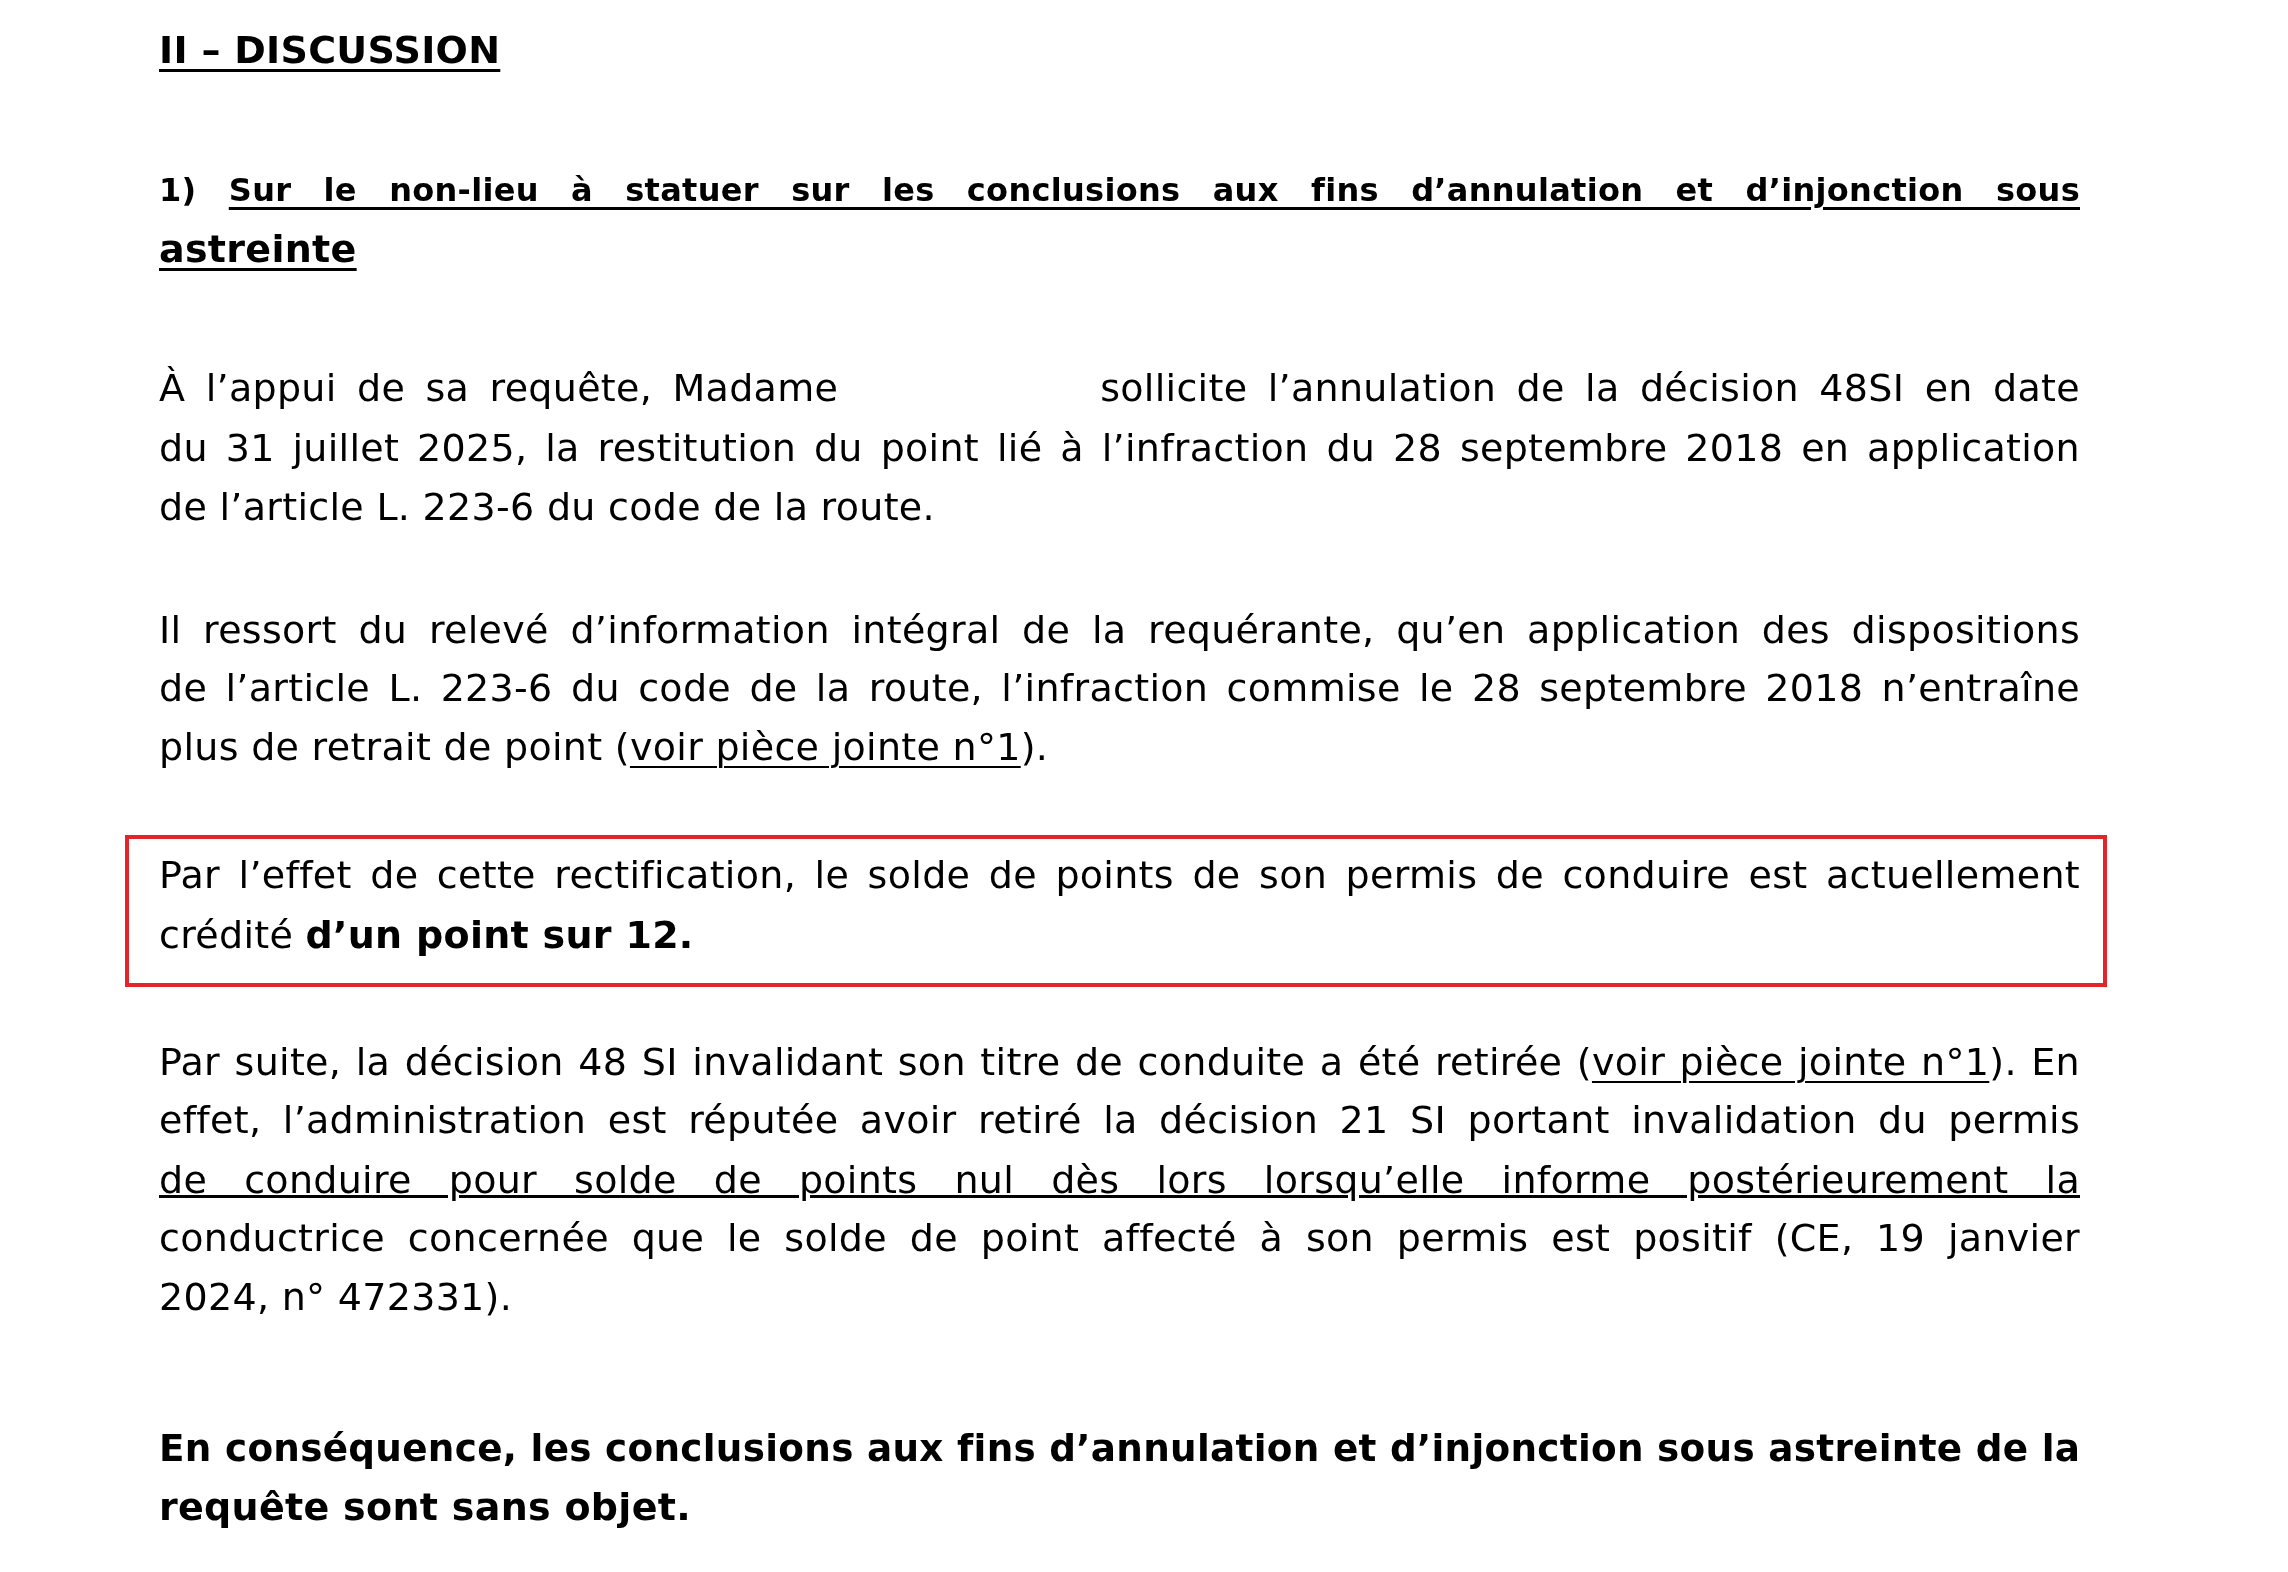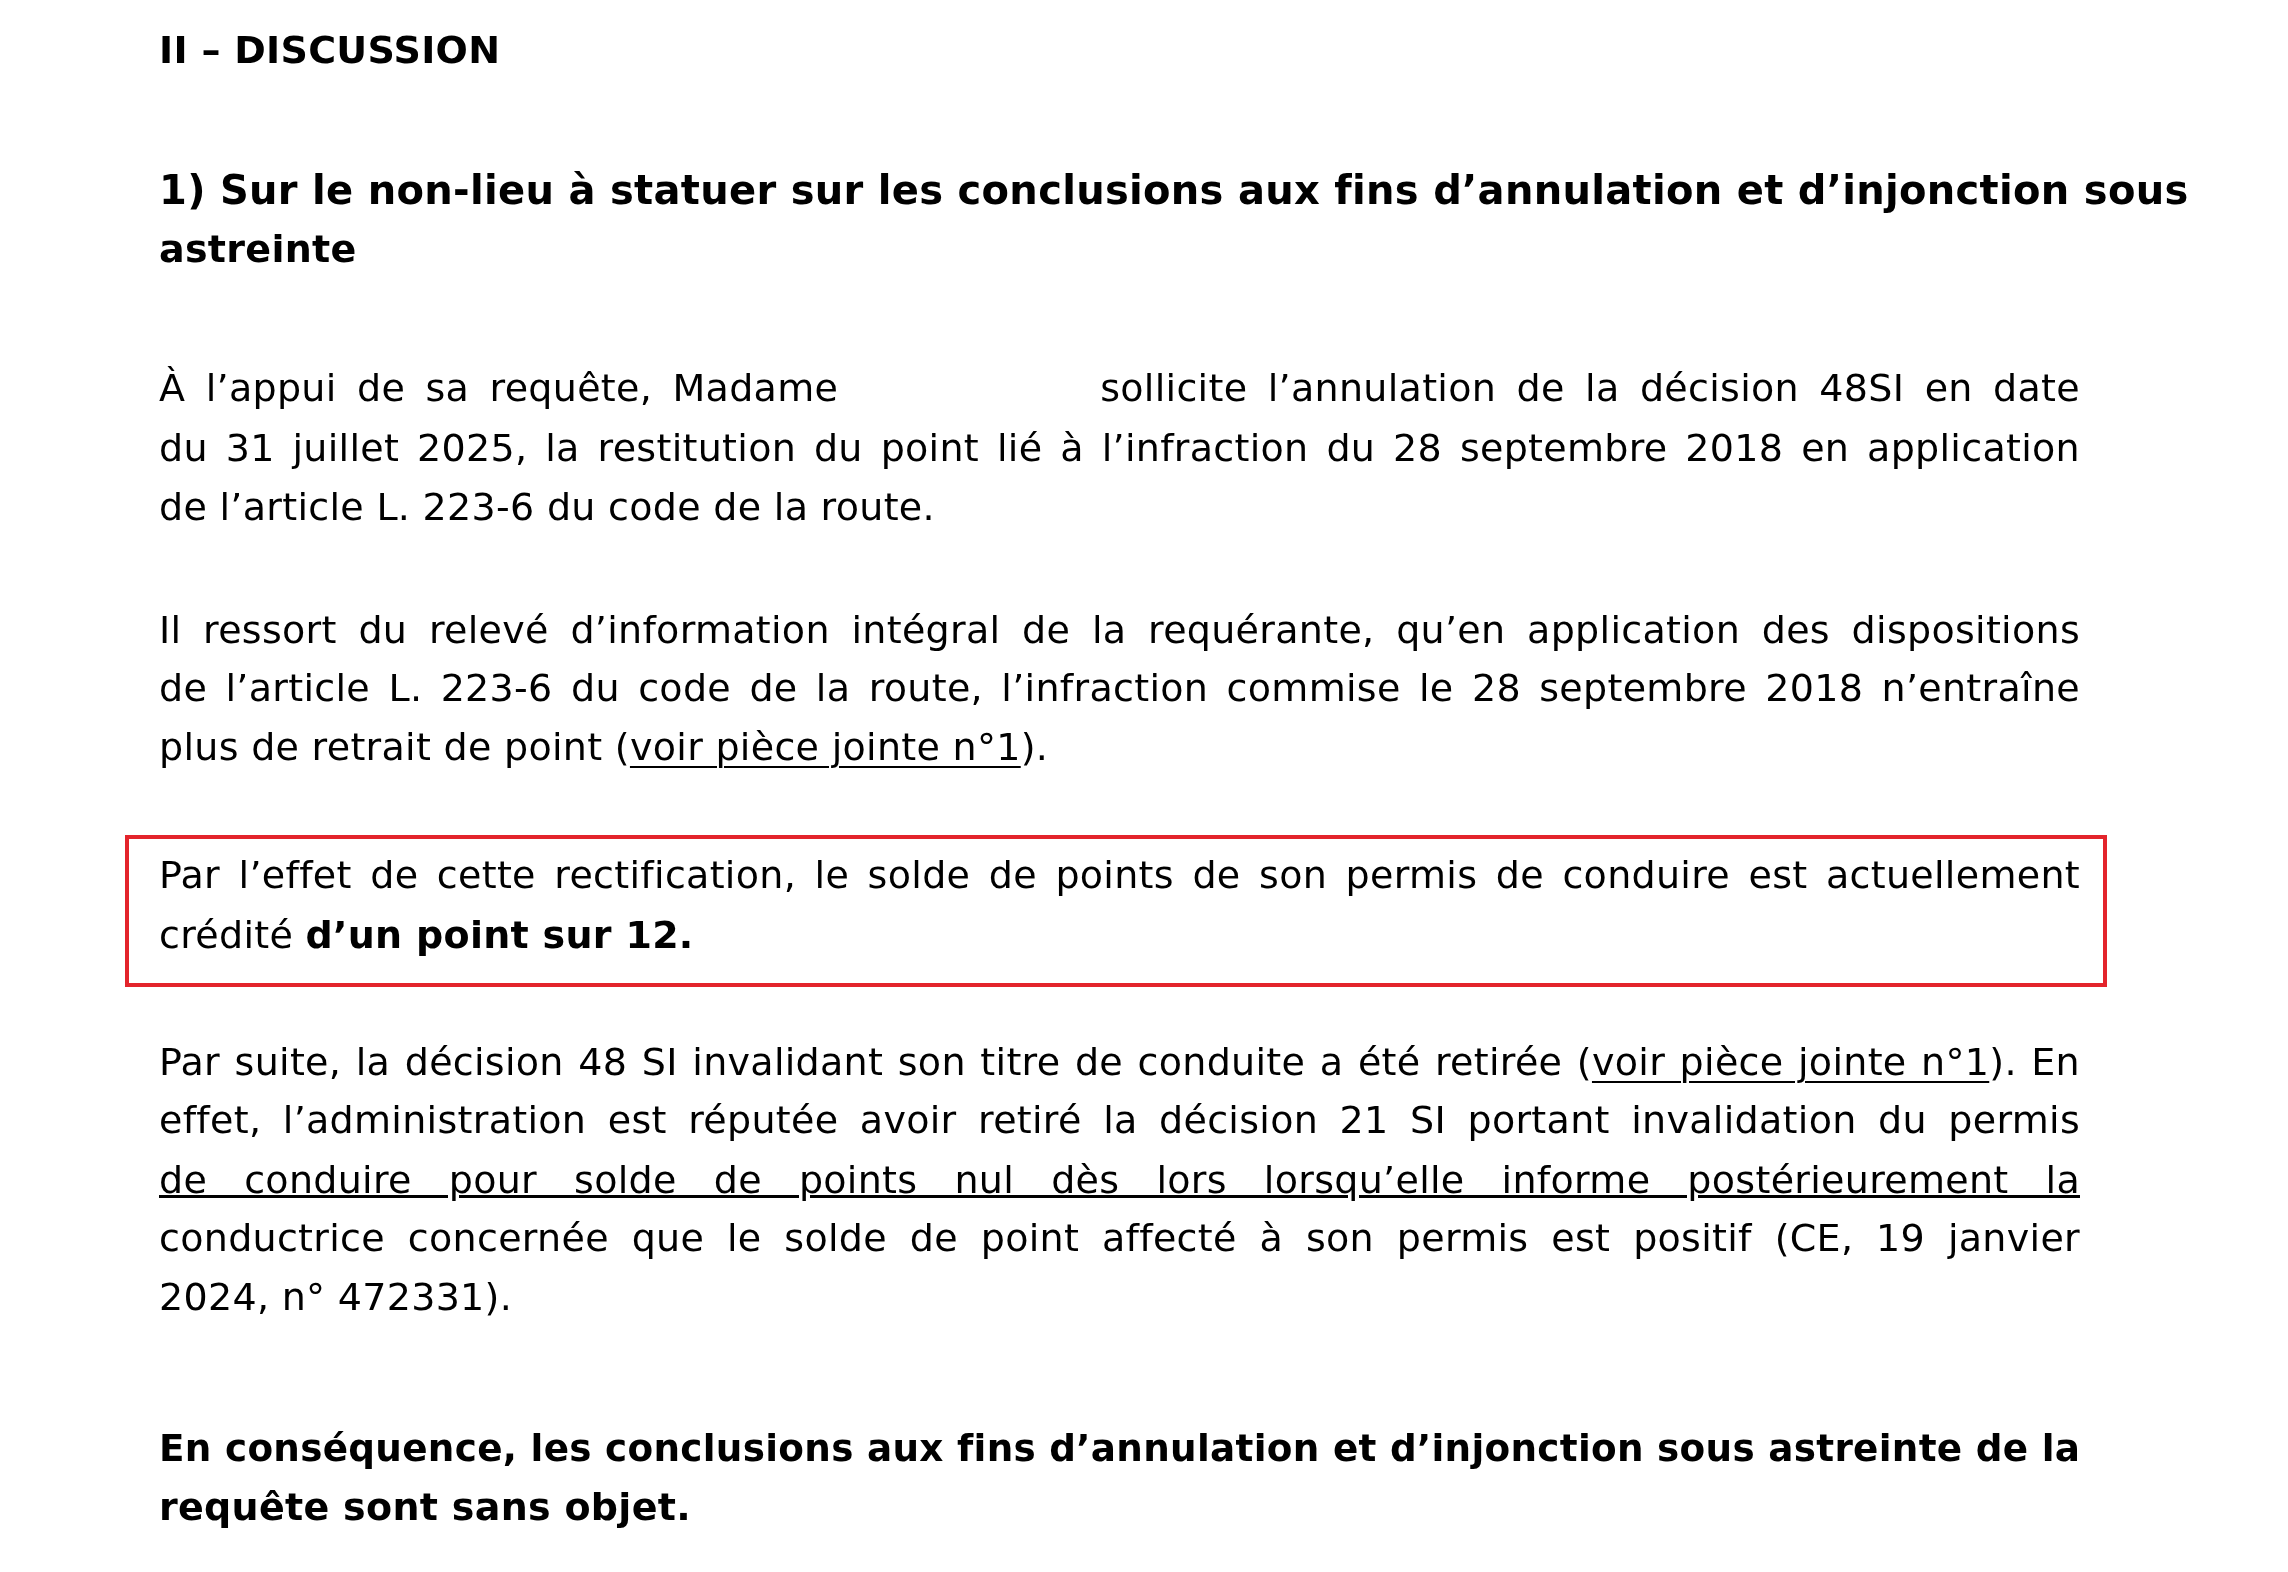--- a/index.html
+++ b/index.html
@@ -10,39 +10,39 @@
   .page { position: absolute; left: 0; top: 0; width: 2288px; height: 1572px; }
   .line {
     position: absolute; left: 159px; width: 1921px;
     font-size: 38px; line-height: 48px; height: 48px;
     white-space: nowrap; overflow: visible;
     text-align: justify; text-align-last: justify;
     letter-spacing: 0.3px;
   }
   .line.last { text-align: left; text-align-last: left; }
   .bold { font-weight: bold; }
-  .u { text-decoration-thickness: 3px; text-underline-offset: 6px; }
+  .u { text-decoration: underline; text-decoration-thickness: 3px; text-underline-offset: 6px; }
   .section-title { font-size: 38px; font-weight: bold; }
   .highlight-box {
     position: absolute; left: 125px; top: 835px; width: 1974px; height: 144px;
     border: 4px solid #E3242B; box-sizing: content-box;
   }
   .gap { display: inline-block; width: 262px; }
   .link { text-decoration: underline; text-decoration-thickness: 2px; text-underline-offset: 6px; cursor: pointer; }
 </style>
 </head>
 <body>
 
 <div class="page">
 
   <div class="line last section-title" style="top:26px;">
     <span class="u">II – DISCUSSION</span>
   </div>
 
-  <div class="line bold" style="top: 166px; font-size: 40px;">
+  <div class="line bold" style="top: 166px; font-size: 32px;">
     <span>1)</span>
     <span class="u">Sur le non-lieu à statuer sur les conclusions aux fins d’annulation et d’injonction sous</span>
   </div>
   <div class="line last bold" style="top:225px;">
     <span class="u">astreinte</span>
   </div>
 
   <div class="line" style="top:364px;">
     <span>À l’appui de sa requête, Madame</span><span class="gap"></span><span>sollicite l’annulation de la décision 48SI en date</span>
   </div>

